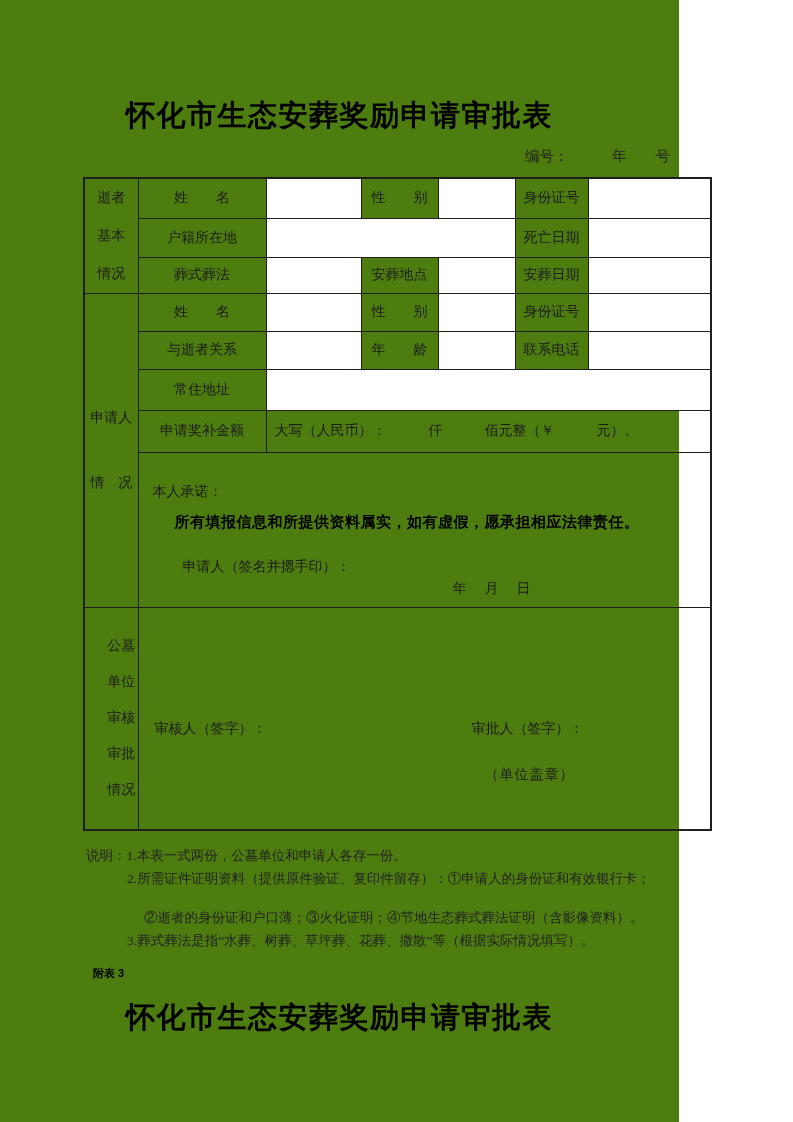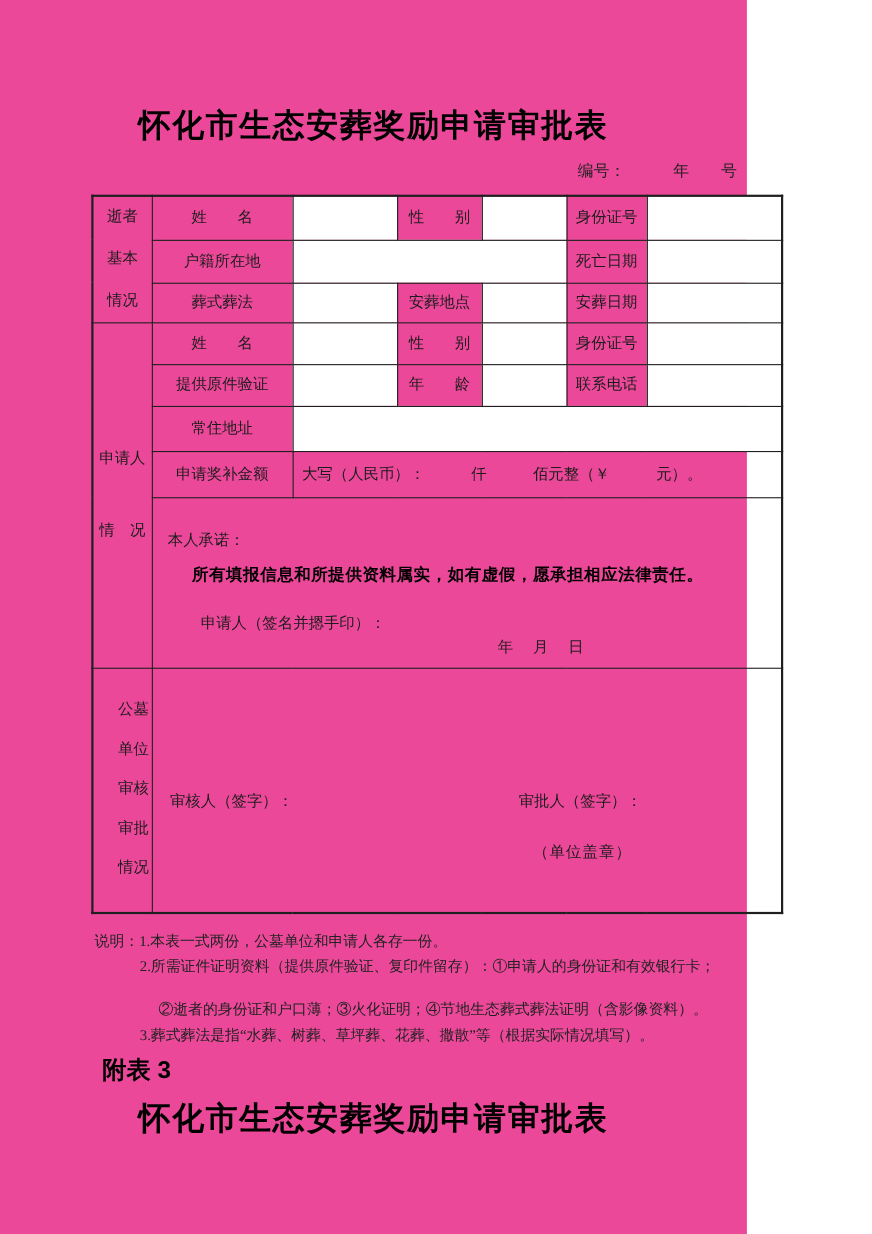--- a/index.html
+++ b/index.html
@@ -4,21 +4,21 @@
 <style>
   * { margin: 0; padding: 0; box-sizing: border-box; }
   html, body { background: #ffffff; }
   body {
     width: 793px; height: 1122px;
     font-family: "Liberation Serif", "DejaVu Serif", serif;
     color: #1c1c1c;
     position: relative;
     overflow: hidden;
   }
-  .page { position: relative; width: 679px; height: 1122px; background: #ec4899; }
+  .page { position: relative; width: 679px; height: 1122px; background: #4d7c0f; }
 
   .main-title {
     padding-top: 95px;
     text-align: center;
     font-family: "Liberation Sans", "DejaVu Sans", sans-serif;
     font-weight: bold;
     font-size: 29px;
     letter-spacing: 1.5px;
     color: #000;
     line-height: 40px;
@@ -89,21 +89,21 @@
     color: #222;
     width: 640px;
   }
   .notes .n-ind1 { padding-left: 41px; }
   .notes .n-ind2 { padding-left: 58px; margin-top: 16px; }
 
   .attachment {
     margin: 10px 0 2px 93px;
     font-family: Liberation Sans, sans-serif;
     font-weight: bold;
-    font-size: 22px;
+    font-size: 11px;
     color: #000;
     line-height: 22px;
   }
   .footer-title {
     margin-top: 13px;
     text-align: center;
     font-family: "Liberation Sans", "DejaVu Sans", sans-serif;
     font-weight: bold;
     font-size: 29px;
     letter-spacing: 1.5px;
@@ -170,21 +170,21 @@
           </div>
         </td>
         <td class="lbl">姓　　名</td>
         <td class="val"></td>
         <td class="lbl">性　　别</td>
         <td class="val"></td>
         <td class="lbl">身份证号</td>
         <td class="val"></td>
       </tr>
       <tr style="height:38px">
-        <td class="lbl">提供原件验证</td>
+        <td class="lbl">与逝者关系</td>
         <td class="val"></td>
         <td class="lbl">年　　龄</td>
         <td class="val"></td>
         <td class="lbl">联系电话</td>
         <td class="val"></td>
       </tr>
       <tr style="height:41px">
         <td class="lbl">常住地址</td>
         <td class="val" colspan="5"></td>
       </tr>

